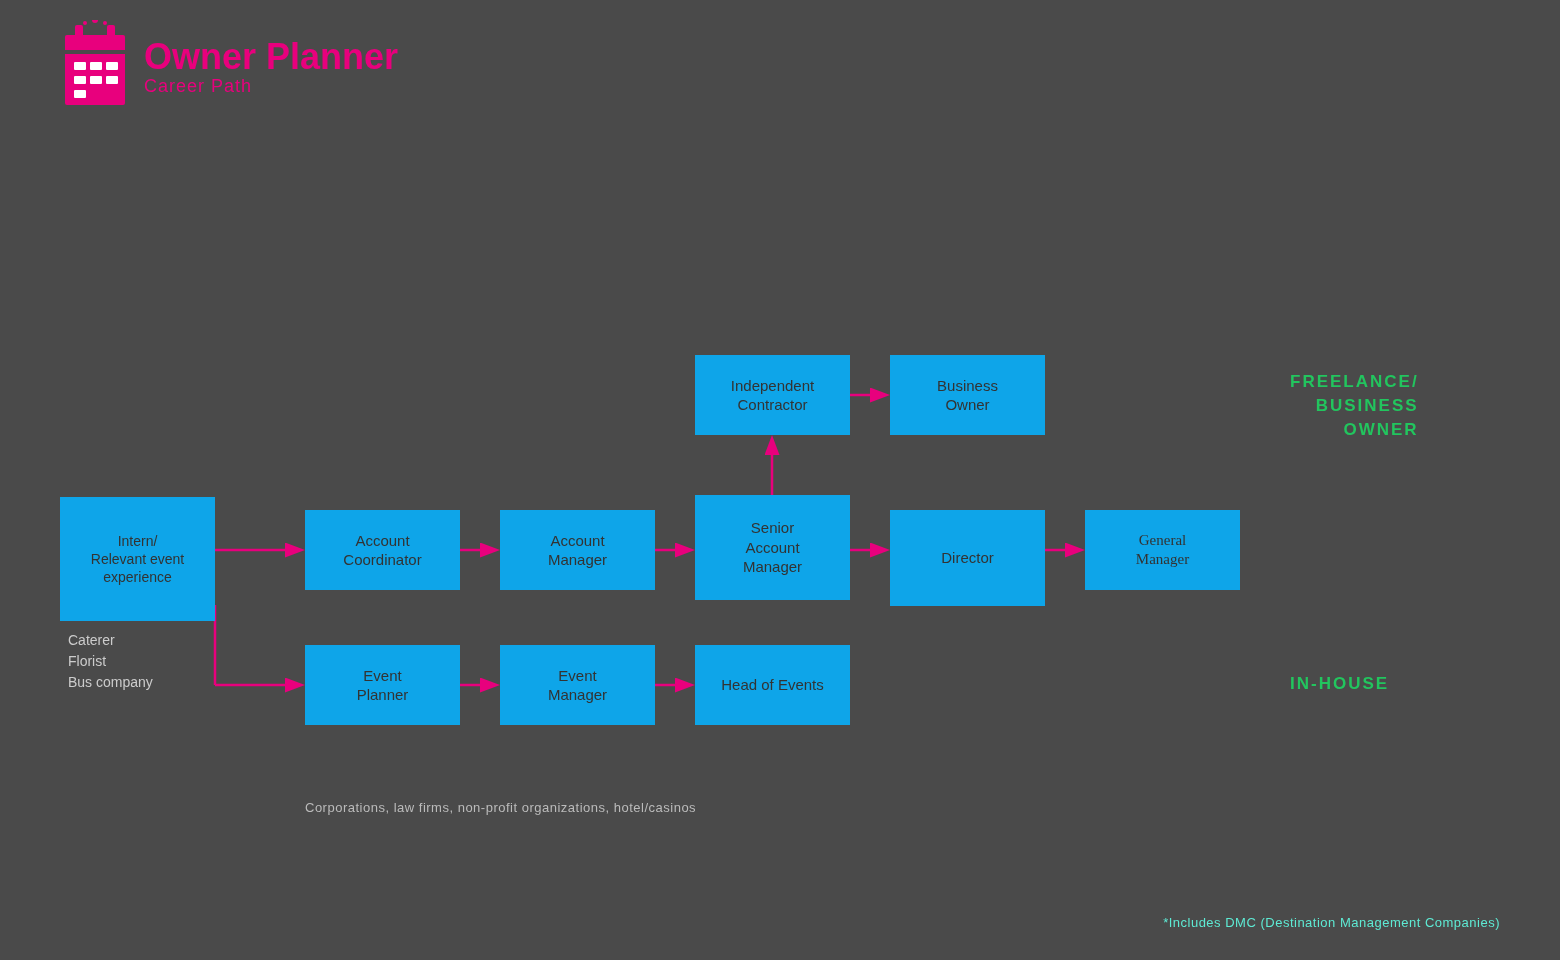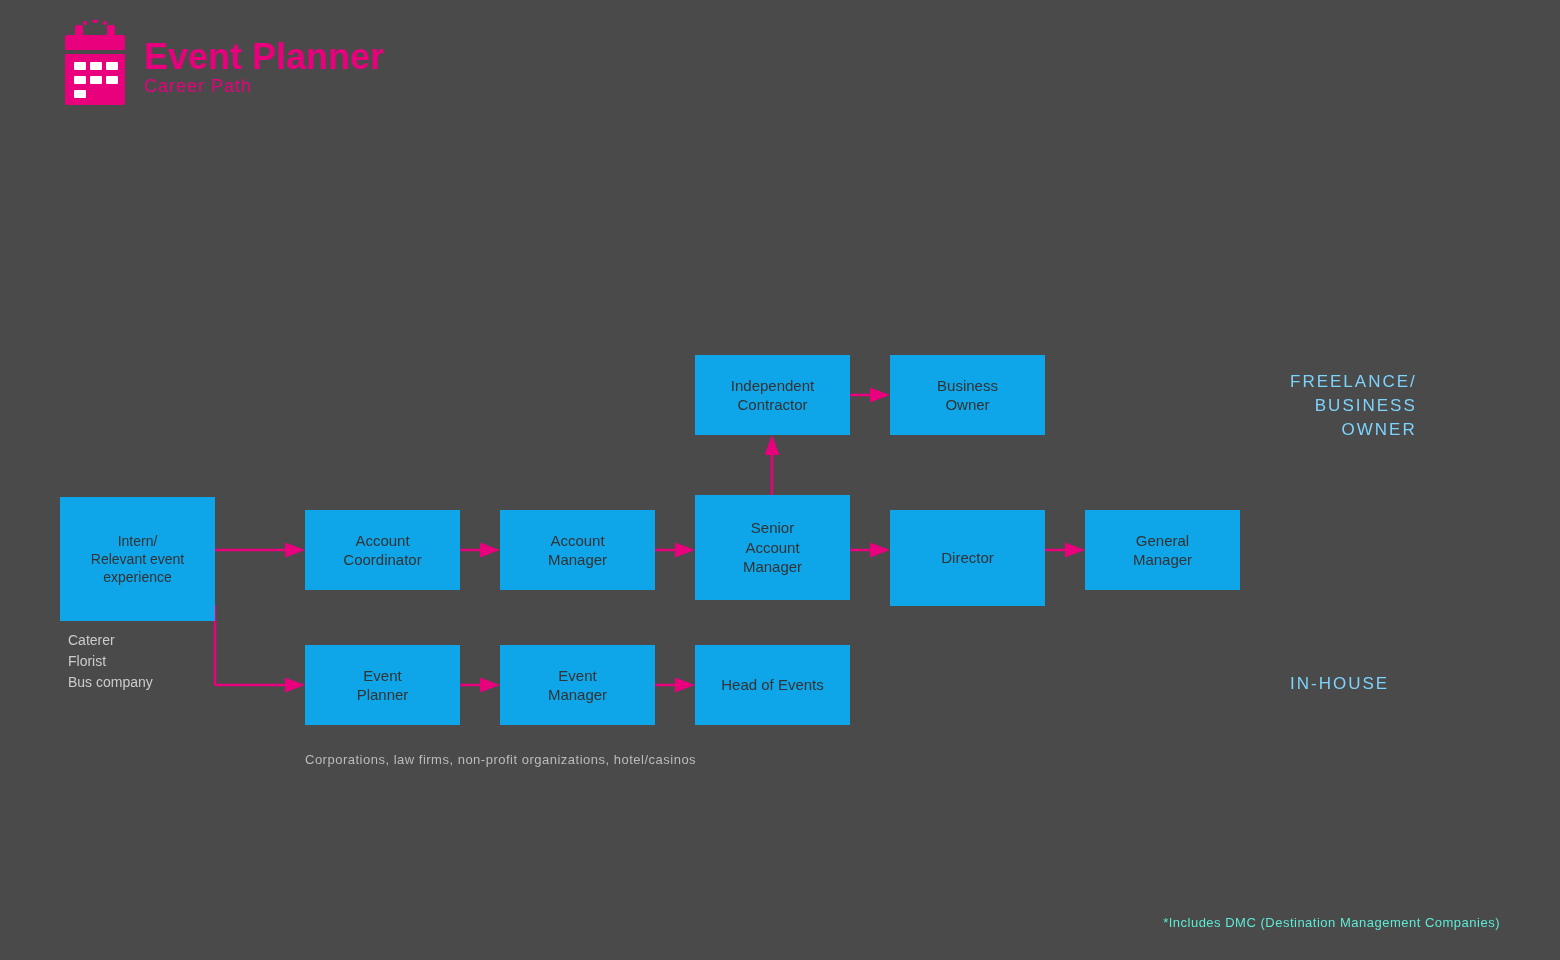--- a/index.html
+++ b/index.html
@@ -58,22 +58,22 @@
       text-align: center;
       font-size: 15px;
       color: #333;
       line-height: 1.3;
       padding: 8px;
     }
 
     
     .side-label {
       position: absolute;
-      color: #7dd3fc;
-      font-weight: 400;
+      color: #22c55e;
+      font-weight: 700;
       font-size: 16px;
       letter-spacing: 1px;
       text-align: right;
       line-height: 1.4;
     }
 
     
     .arrows-svg {
       position: absolute;
       top: 0;
@@ -82,20 +82,21 @@
       height: 700px;
       pointer-events: none;
     }
 
     
     .footnote-corps {
       position: absolute;
       color: #ccc;
       font-size: 13px;
       letter-spacing: 0.5px;
+      margin-top: 48px;
     }
     .footnote-dmc {
       position: absolute;
       color: #ccc;
       font-size: 13px;
       letter-spacing: 0.5px;
     }
   </style>
 </head>
 <body>
@@ -115,21 +116,21 @@
       <rect x="30" y="56" width="12" height="8" rx="1" fill="white"></rect>
       <rect x="46" y="56" width="12" height="8" rx="1" fill="white"></rect>
       <rect x="14" y="70" width="12" height="8" rx="1" fill="white"></rect>
 
       <circle cx="35" cy="0" r="3" fill="#e8007d"></circle>
       <circle cx="25" cy="3" r="2" fill="#e8007d"></circle>
       <circle cx="45" cy="3" r="2" fill="#e8007d"></circle>
     </svg>
   </div>
   <div class="header-text">
-    <div class="title">Event Planner</div>
+    <div class="title">Owner Planner</div>
     <div class="subtitle">Career Path</div>
   </div>
 </div>
 
 <div class="diagram">
 
   <svg class="arrows-svg">
     <defs>
       <marker id="arrow-pink" markerWidth="8" markerHeight="8" refX="6" refY="3" orient="auto">
         <path d="M0,0 L0,6 L8,3 z" fill="#e8007d"></path>
@@ -179,21 +180,21 @@
   </div>
 
   <div class="box" style="left:695px; top:335px; width:155px; height:105px;">
     <span>Senior<br>Account<br>Manager</span>
   </div>
 
   <div class="box" style="left:890px; top:350px; width:155px; height:96px;">
     <span>Director</span>
   </div>
 
-  <div class="box" style="left:1085px; top:350px; width:155px; height:80px;">
+  <div class="box" style="left:1085px; top:350px; width:155px; height:80px;font-family:Liberation Serif, serif;">
     <span>General<br>Manager</span>
   </div>
 
   <div class="box" style="left:695px; top:195px; width:155px; height:80px;">
     <span>Independent<br>Contractor</span>
   </div>
 
   <div class="box" style="left:890px; top:195px; width:155px; height:80px;">
     <span>Business<br>Owner</span>
   </div>

